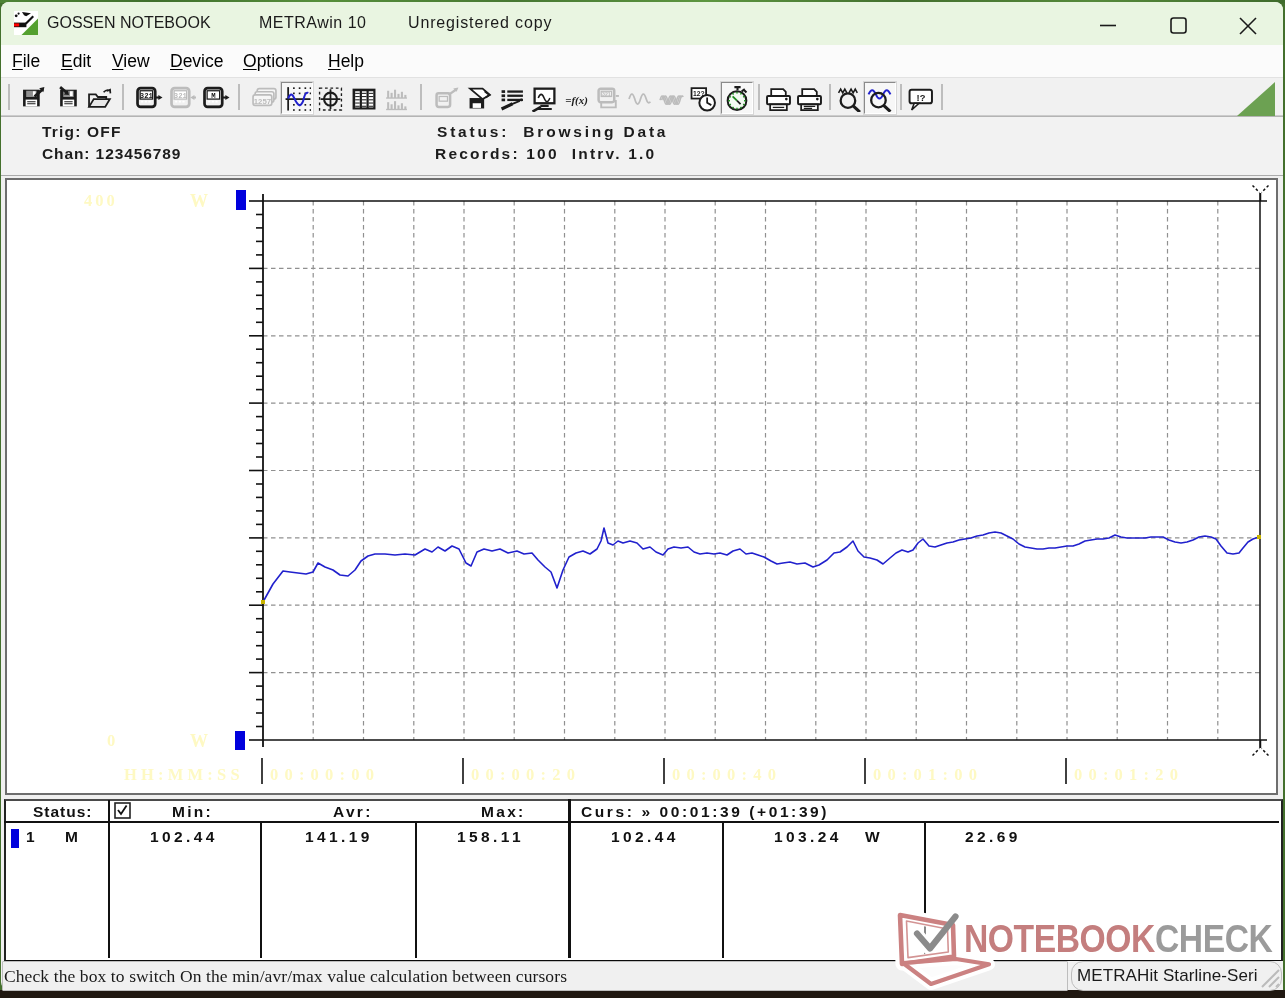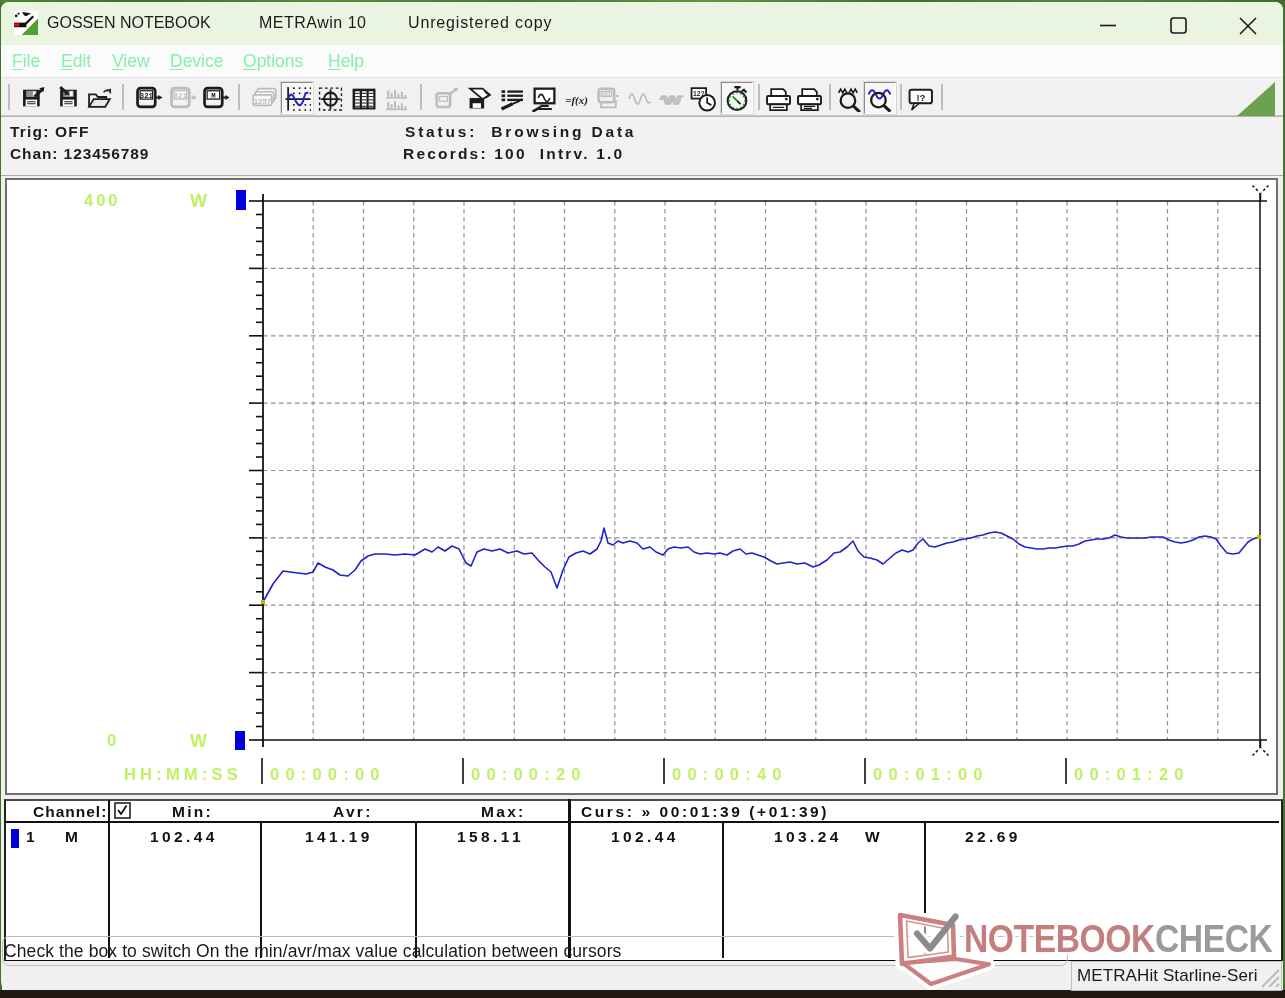--- a/index.html
+++ b/index.html
@@ -9,35 +9,35 @@
   #topstrip{left:0;top:0;width:1285px;height:3px;
     background:linear-gradient(90deg,#4e8435,#3f6f2c 12%,#568f3b 25%,#477832 40%,#5d9640 55%,#436f2e 70%,#55893a 85%,#3f6b2c);}
   #botstrip{left:0;top:990px;width:1285px;height:8px;background:#201811;}
   #win{left:1px;top:2px;width:1282px;height:988px;background:#f0f0f0;
        border-radius:8px 8px 8px 8px;overflow:hidden;}
   
   #titlebar{left:1px;top:2px;width:1282px;height:43px;background:#e9f5e1;border-radius:8px 8px 0 0;}
   .ttxt{position:absolute;top:14px;font-size:16px;color:#1b1b1b;white-space:pre;}
   
   #menubar{left:1px;top:45px;width:1282px;height:32px;background:#fbfbfb;border-bottom:1px solid #e2e2e2;}
-  .mi{position:absolute;top:51px;font-size:17.5px;color:#86efac;}
+  .mi{position:absolute;top:51px;font-size:17.5px;color:#000000;}
   .mi u{text-decoration-thickness:1px;text-underline-offset:2px;}
   
   #toolbar{left:1px;top:78px;width:1282px;height:37px;background:#f1f1f1;border-bottom:1px solid #cccccc;}
   .tsep{position:absolute;top:6px;width:2px;height:26px;background:#bdbdbd;}
   .ticon{position:absolute;top:8px;width:27px;height:27px;}
   .tsel{border-top:1.5px solid #8a8a8a;border-left:1.5px solid #8a8a8a;border-bottom:1.5px solid #fff;border-right:1.5px solid #fff;background:#f7f7f7;box-shadow:0 0 0 1px #d7d7d7;margin:-3px;padding:1.5px;}
   
   #statusstrip{left:1px;top:116px;width:1282px;height:58px;background:#f2f2f2;
      border-top:1px solid #b4b4b4;border-bottom:1px solid #ababab;}
-  .stx{position:absolute;font-size:15.5px;font-weight:bold;letter-spacing:1.2px;color:#1c1c1c;white-space:pre;}
+  .stx{position:absolute;font-size:15.5px;font-weight:bold;letter-spacing:1.2px;color:#1c1c1c;white-space:pre;margin-left:32px;}
   
   #chartpanel{left:5px;top:178px;width:1269px;height:613px;background:#fff;
      border:2px solid #6e6e6e;}
-  .ctx{position:absolute;font-size:16.5px;font-weight:bold;letter-spacing:6.2px;color:#bef264;white-space:pre;}
+  .ctx{position:absolute;font-size:16.5px;font-weight:bold;letter-spacing:6.2px;color:#fef9c3;white-space:pre;font-family:Liberation Serif, serif;}
   
   #tablepanel{left:4px;top:799px;width:1275px;height:159px;background:#fff;
      border-top:2px solid #4a4a4a;border-left:2px solid #222;border-right:2px solid #222;border-bottom:3px solid #0a0a0a;}
   .tbx{position:absolute;font-size:15.5px;font-weight:bold;letter-spacing:1.4px;color:#111;white-space:pre;}
   .dg{letter-spacing:3.4px !important;}
   .tdiv{position:absolute;width:2px;background:#111;}
   
   #statusbar{left:2px;top:961px;width:1281px;height:29px;background:#f0f0f0;}
   .sbtxt{font-size:17px;color:#1a1a1a;letter-spacing:0.1px;}
   
@@ -471,21 +471,21 @@
 <div class="ctx" style="left:1074px;top:765px">00:01:20</div>
 
 <div id="tablepanel" class="abs"></div>
 <div class="abs" style="left:4px;top:821px;width:1275px;height:2px;background:#111"></div>
 <div class="tdiv" style="left:108px;top:800px;height:158px"></div>
 <div class="tdiv" style="left:260px;top:823px;height:135px"></div>
 <div class="tdiv" style="left:415px;top:823px;height:135px"></div>
 <div class="tdiv" style="left:568px;top:799px;height:159px;width:3px"></div>
 <div class="tdiv" style="left:722px;top:823px;height:135px"></div>
 <div class="tdiv" style="left:924px;top:823px;height:135px"></div>
-<div class="tbx" style="left:33px;top:803px;letter-spacing:1px">Channel:</div>
+<div class="tbx" style="left:33px;top:803px;letter-spacing:1px">Status:</div>
 <svg class="abs" style="left:114px;top:802px" width="18" height="18" viewBox="0 0 18 18">
   <rect x="1" y="1" width="15" height="15" fill="#fff" stroke="#222" stroke-width="1.6"></rect>
   <path d="M4,8 L7,12 L12.6,3.6" fill="none" stroke="#111" stroke-width="1.8"></path>
 </svg>
 <div class="tbx" style="left:172px;top:803px;letter-spacing:2.3px">Min:</div>
 <div class="tbx" style="left:333px;top:803px;letter-spacing:2.3px">Avr:</div>
 <div class="tbx" style="left:481px;top:803px;letter-spacing:2.3px">Max:</div>
 <div class="tbx" style="left:581px;top:803px;letter-spacing:2.6px">Curs: » 00:01:39 (+01:39)</div>
 <div class="abs" style="left:11px;top:829px;width:8px;height:19px;background:#0000dd"></div>
 <div class="tbx" style="left:26px;top:828px">1</div>
@@ -504,23 +504,23 @@
     <path d="M22.5,27.4 L36.7,44 L63.7,10.2" stroke="#fff" stroke-width="13"></path>
     <polygon points="7,10 60,20 61,51.5 9,59" stroke="#cb8181" stroke-width="4.6"></polygon>
     <polygon points="13.5,16 54.5,24 55.3,47 15,52.6" stroke="#cb8181" stroke-width="1.6" opacity="0.85"></polygon>
     <polygon points="10,58 38,79 96,59.3 63,54" stroke="#cb8181" stroke-width="4.2" fill="rgba(255,255,255,0.55)"></polygon>
     <path d="M24,28.5 L37,43.5 L62.5,11.5" stroke="#8b8b8b" stroke-width="6.2"></path>
   </g>
 </svg>
 <div id="nbc" class="abs"><span style="color:#c47e7e">NOTEBOOK</span><span style="color:#9b9b9b">CHECK</span></div>
 
 <div id="statusbar" class="abs"></div>
-<div class="abs sbtxt" style="left:2px;top:936px;width:1064px;height:28px;border:1px solid #bdbdbd;border-radius:7px;">
+<div class="abs sbtxt" style="left:2px;top:961px;width:1064px;height:28px;border:1px solid #bdbdbd;border-radius:1px;font-family:Liberation Serif, serif;">
   <span style="position:absolute;left:1px;top:4px;white-space:pre;font-size:17.5px;">Check the box to switch On the min/avr/max value calculation between cursors</span>
 </div>
-<div class="abs sbtxt" style="left:1071px;top:961px;width:209px;height:28px;border:1px solid #bdbdbd;border-radius:0;">
+<div class="abs sbtxt" style="left:1071px;top:961px;width:209px;height:28px;border:1px solid #bdbdbd;border-radius:12px;">
   <span style="position:absolute;left:5px;top:4px;white-space:pre;">METRAHit Starline-Seri</span>
 </div>
 <svg class="abs" style="left:1258px;top:966px" width="22" height="22" viewBox="0 0 22 22">
   <line x1="4" y1="21" x2="21" y2="4" stroke="#bbb" stroke-width="2"></line>
   <line x1="11" y1="21" x2="21" y2="11" stroke="#bbb" stroke-width="2"></line>
   <line x1="18" y1="21" x2="21" y2="18" stroke="#bbb" stroke-width="2"></line>
 </svg>
 
 </body></html>

